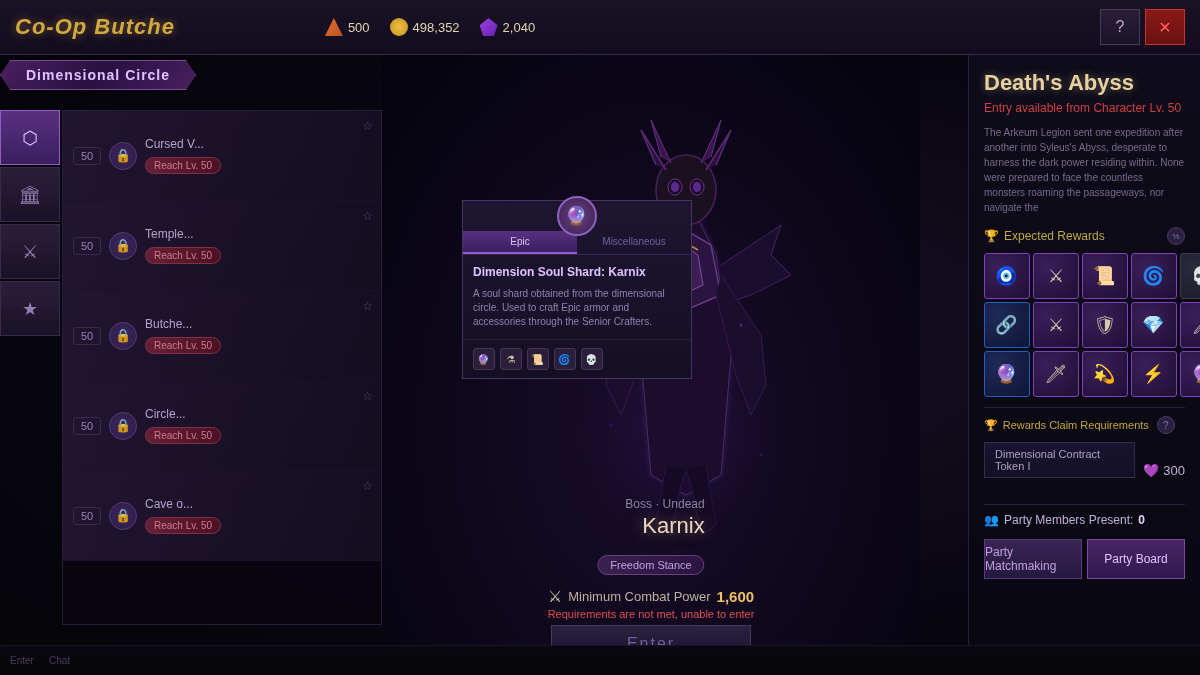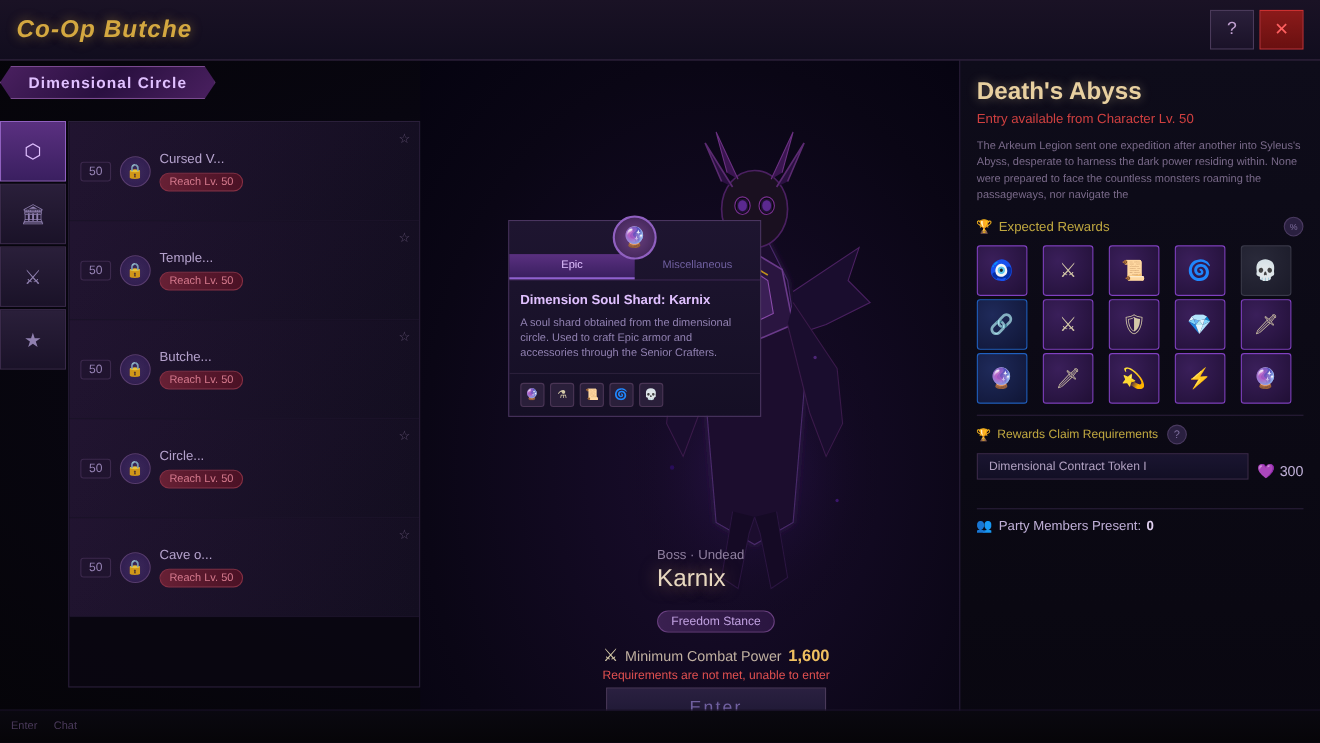--- a/index.html
+++ b/index.html
@@ -358,21 +358,21 @@
       justify-content: center;
       font-size: 10px;
     }
 
     
     .boss-label-area {
       position: absolute;
       bottom: 100px;
       left: 50%;
       transform: translateX(-50%);
-      text-align: left;
+      text-align: right;
       z-index: 15;
     }
 
     .boss-type {
       font-size: 12px;
       color: #9080a0;
       margin-bottom: 2px;
     }
 
     .boss-name {
@@ -439,21 +439,21 @@
       cursor: pointer;
       letter-spacing: 2px;
       z-index: 15;
     }
 
     
     .right-panel {
       position: absolute;
       top: 0;
       right: 0;
-      width: 328px;
+      width: 232px;
       bottom: 0;
       background: linear-gradient(180deg, #0e0c1a 0%, #090710 100%);
       border-left: 1px solid #2a1f3a;
       z-index: 10;
       padding: 15px;
     }
 
     .dungeon-title {
       font-size: 22px;
       font-weight: bold;
@@ -685,20 +685,34 @@
     }
   </style>
 </head>
 <body>
 
 <div class="bg-overlay"></div>
 
 <div class="top-bar">
   <span class="top-bar-title">Co-Op Butche</span>
 
+  <div class="top-bar-currencies">
+    <div class="currency-item">
+      <div class="currency-icon arrow"></div>
+      <span>500</span>
+    </div>
+    <div class="currency-item">
+      <div class="currency-icon coin"></div>
+      <span>498,352</span>
+    </div>
+    <div class="currency-item">
+      <div class="currency-icon gem"></div>
+      <span>2,040</span>
+    </div>
+  </div>
 
   <div class="top-bar-right">
     <div class="top-bar-btn">?</div>
     <div class="top-bar-btn close-btn">✕</div>
   </div>
 </div>
 
 <div class="subtitle-bar">
   <div class="subtitle-badge">Dimensional Circle</div>
 </div>
@@ -913,19 +927,23 @@
     </div>
 
     <hr class="divider">
 
     <div class="party-members">
       <span>👥</span>
       <span>Party Members Present:</span>
       <span class="party-count">0</span>
     </div>
 
+    <div class="party-buttons">
+      <div class="party-btn matchmaking">Party Matchmaking</div>
+      <div class="party-btn board">Party Board</div>
+    </div>
   </div>
 </div>
 
 <div class="bottom-bar">
   <span class="bottom-hint">Enter</span>
   <span class="bottom-hint">Chat</span>
 </div>
 
 </body></html>

